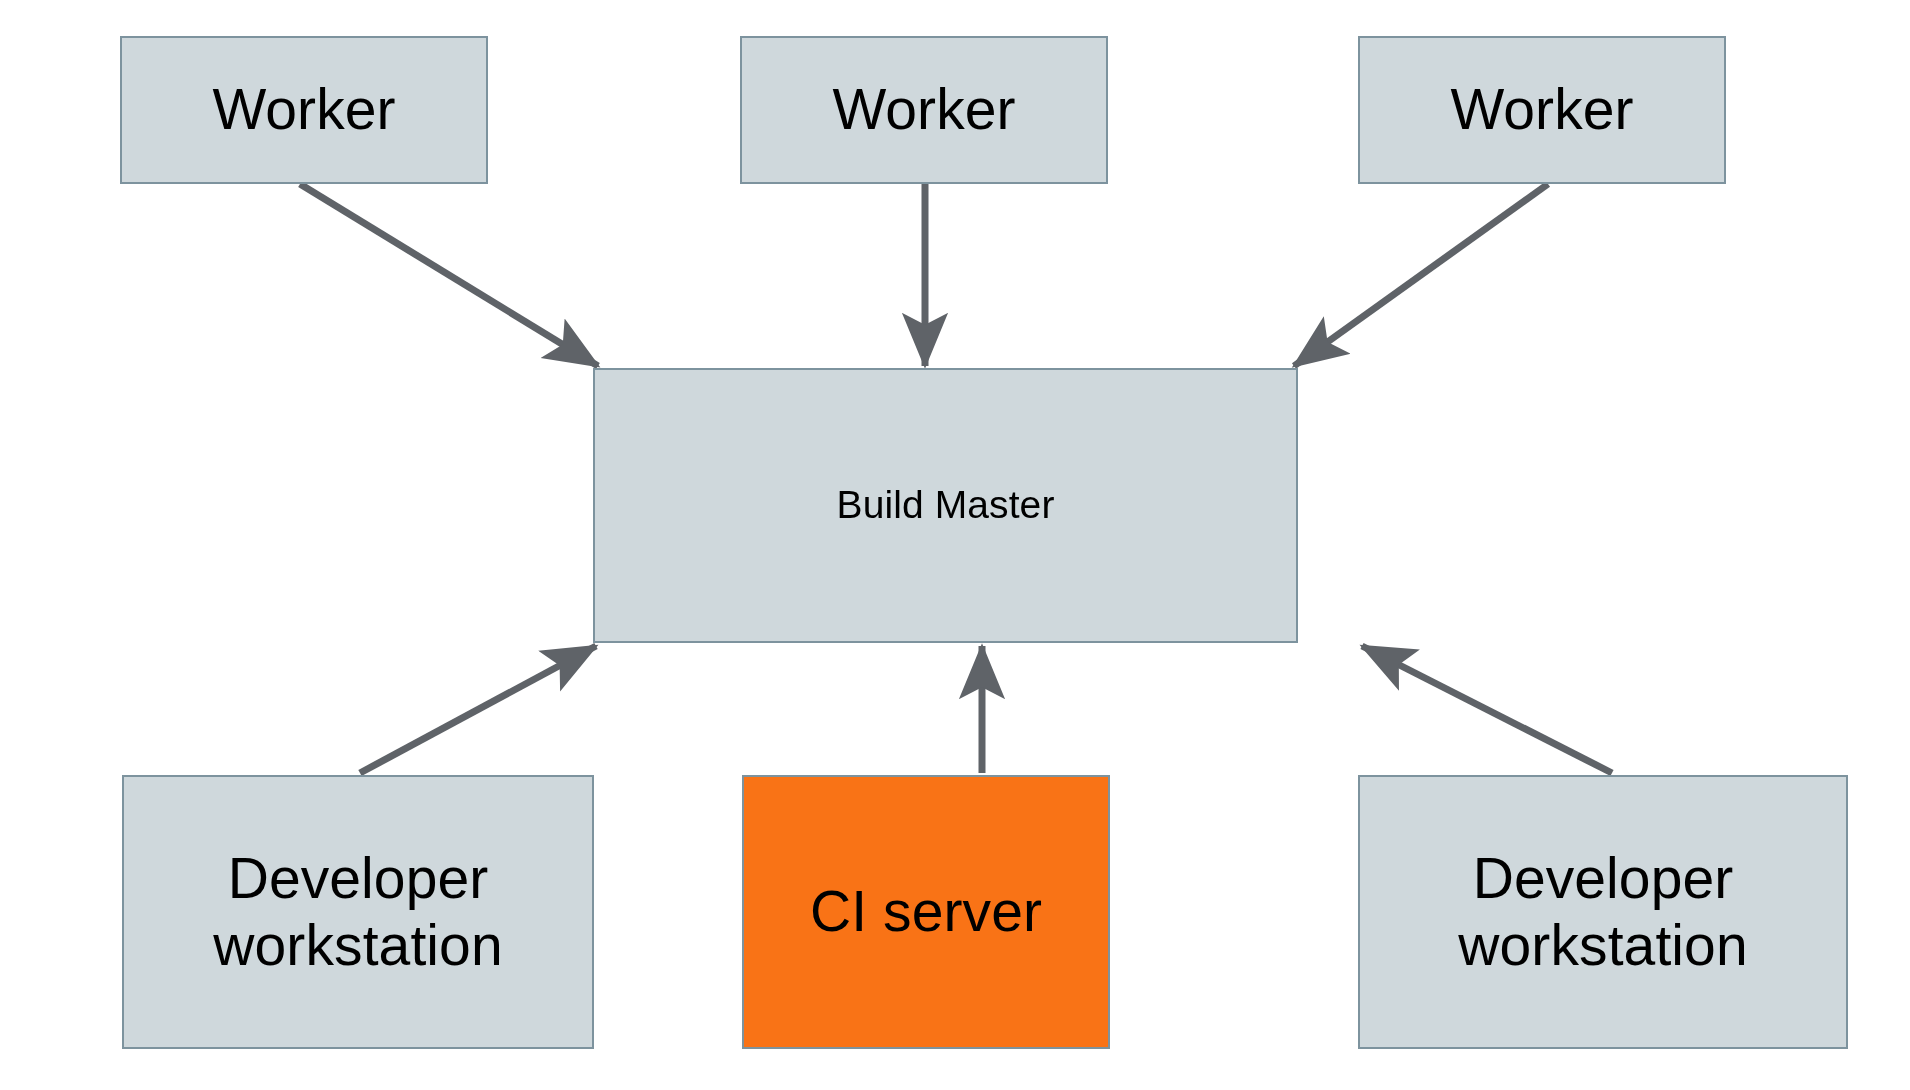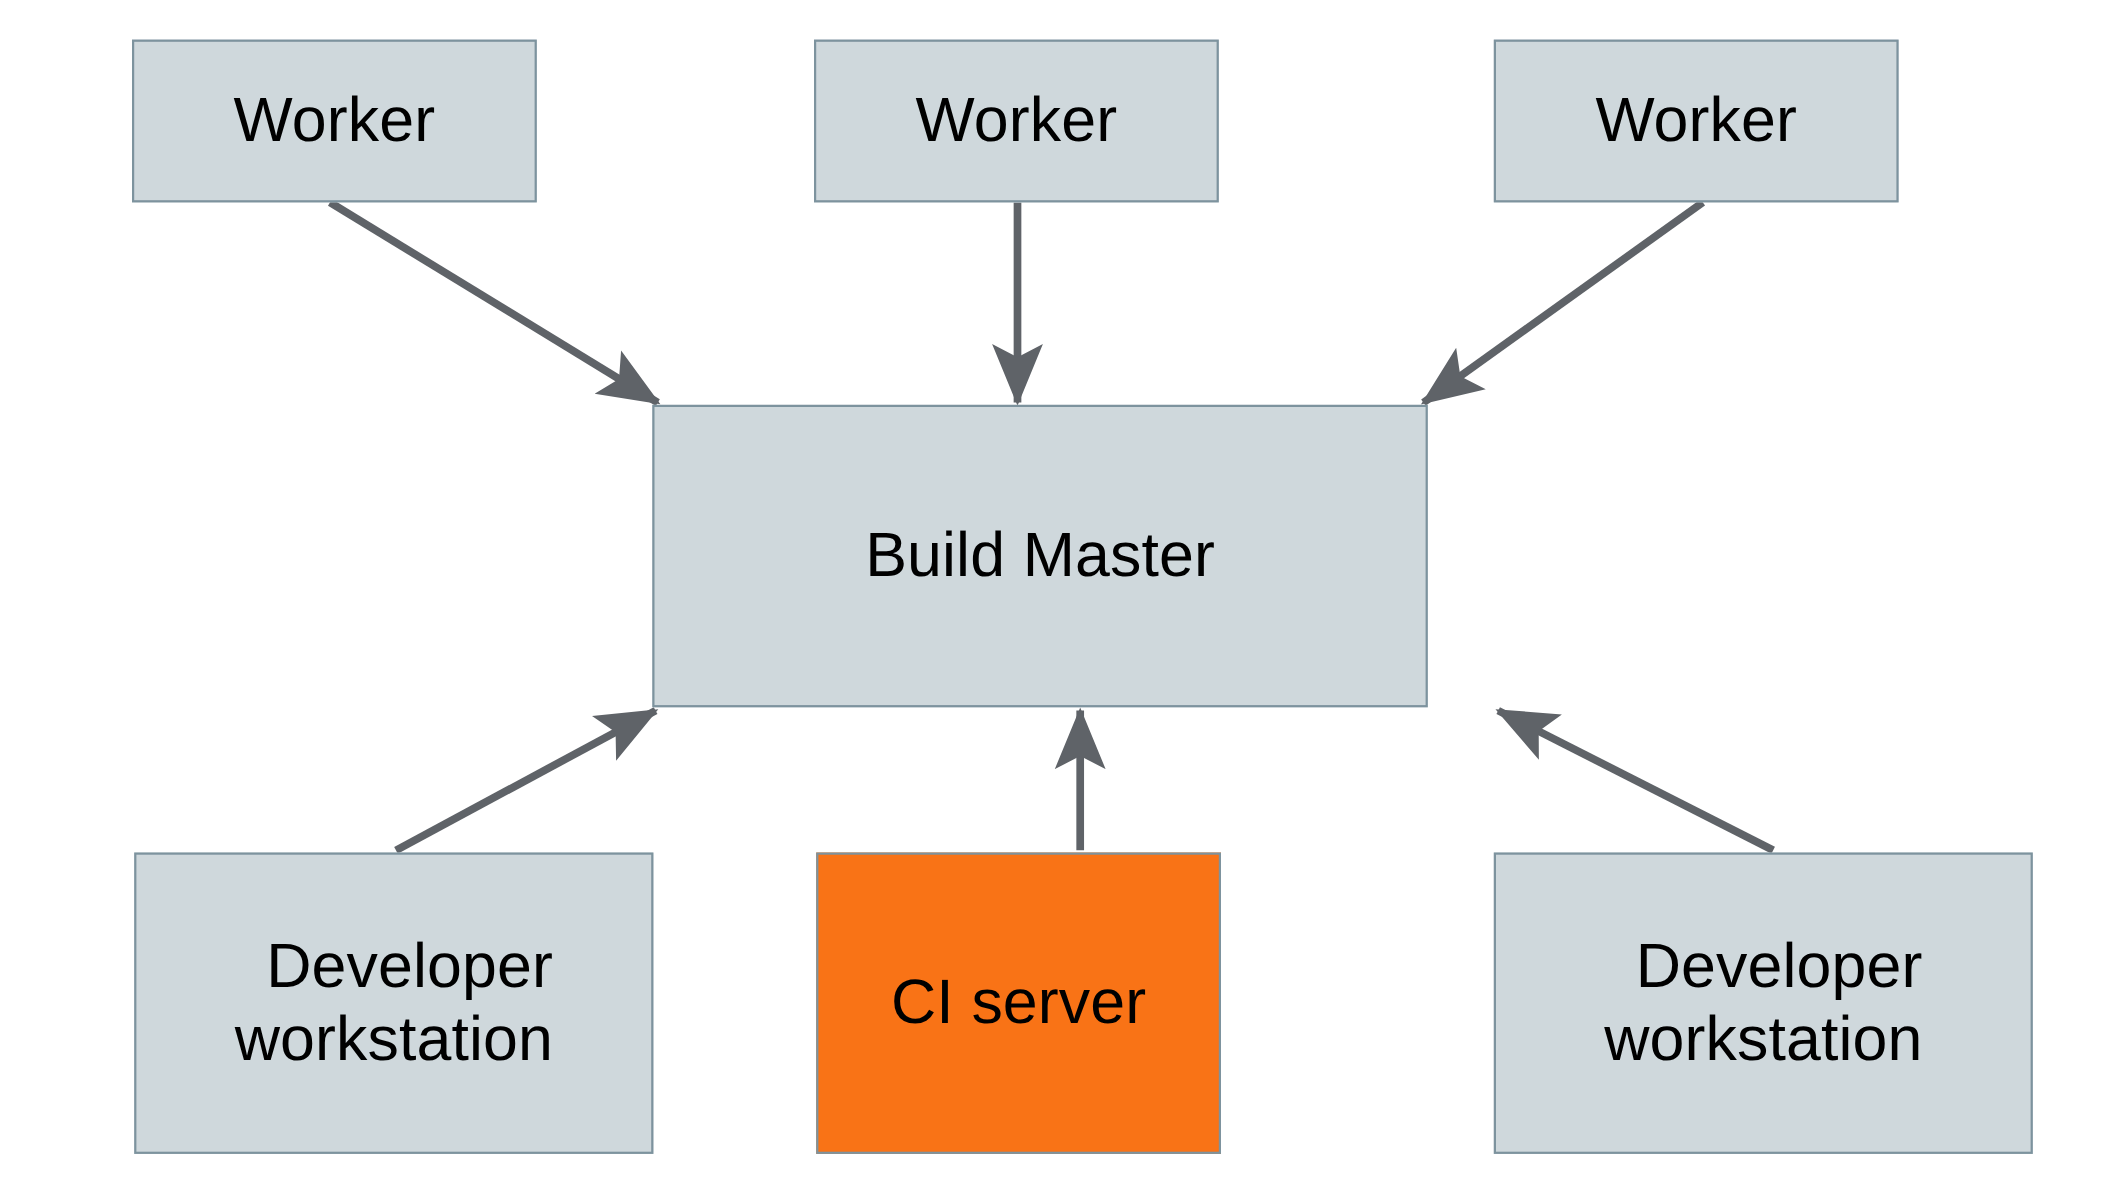--- a/index.html
+++ b/index.html
@@ -38,21 +38,20 @@
     font-weight: 400;
     line-height: 1.18;
     letter-spacing: 0.1px;
     white-space: pre-line;
     z-index: 2;
   }
   .node-label {
     display: block;
     padding: 0 8px;
     white-space: pre-line;
-    text-align: right;
   }
 </style>
 </head>
 <body>
 
 <div id="canvas" style="width: 1910px; height: 1090px; background: rgb(255, 255, 255);">
 
   <svg id="edges" viewBox="0 0 1910 1090" width="1910" height="1090" xmlns="http://www.w3.org/2000/svg">
     <defs>
       <marker id="arrowhead" markerWidth="9" markerHeight="9" refX="7.6" refY="3.4" orient="auto" markerUnits="strokeWidth">
@@ -74,21 +73,21 @@
   </div>
 
   <div class="node" style="left: 740px; top: 36px; width: 368px; height: 148px; font-size: 57px; background: rgb(207, 216, 220); border-color: rgb(125, 147, 158); color: rgb(0, 0, 0);">
     <span class="node-label">Worker</span>
   </div>
 
   <div class="node" style="left: 1358px; top: 36px; width: 368px; height: 148px; font-size: 57px; background: rgb(207, 216, 220); border-color: rgb(125, 147, 158); color: rgb(0, 0, 0);">
     <span class="node-label">Worker</span>
   </div>
 
-  <div class="node" style="left: 593px; top: 368px; width: 705px; height: 275px; font-size: 57px; background: rgb(207, 216, 220); border-color: rgb(125, 147, 158); color: rgb(0, 0, 0);">
+  <div class="node" style="left: 593px; top: 368px; width: 705px; height: 275px; font-size: 39px; background: rgb(207, 216, 220); border-color: rgb(125, 147, 158); color: rgb(0, 0, 0);">
     <span class="node-label">Build Master</span>
   </div>
 
   <div class="node" style="left: 122px; top: 775px; width: 472px; height: 274px; font-size: 57px; background: rgb(207, 216, 220); border-color: rgb(125, 147, 158); color: rgb(0, 0, 0);">
     <span class="node-label">Developer
 workstation</span>
   </div>
 
   <div class="node" style="left: 742px; top: 775px; width: 368px; height: 274px; font-size: 57px; background: #f97316; border-color: rgb(125, 147, 158); color: rgb(0, 0, 0);">
     <span class="node-label">CI server</span>

